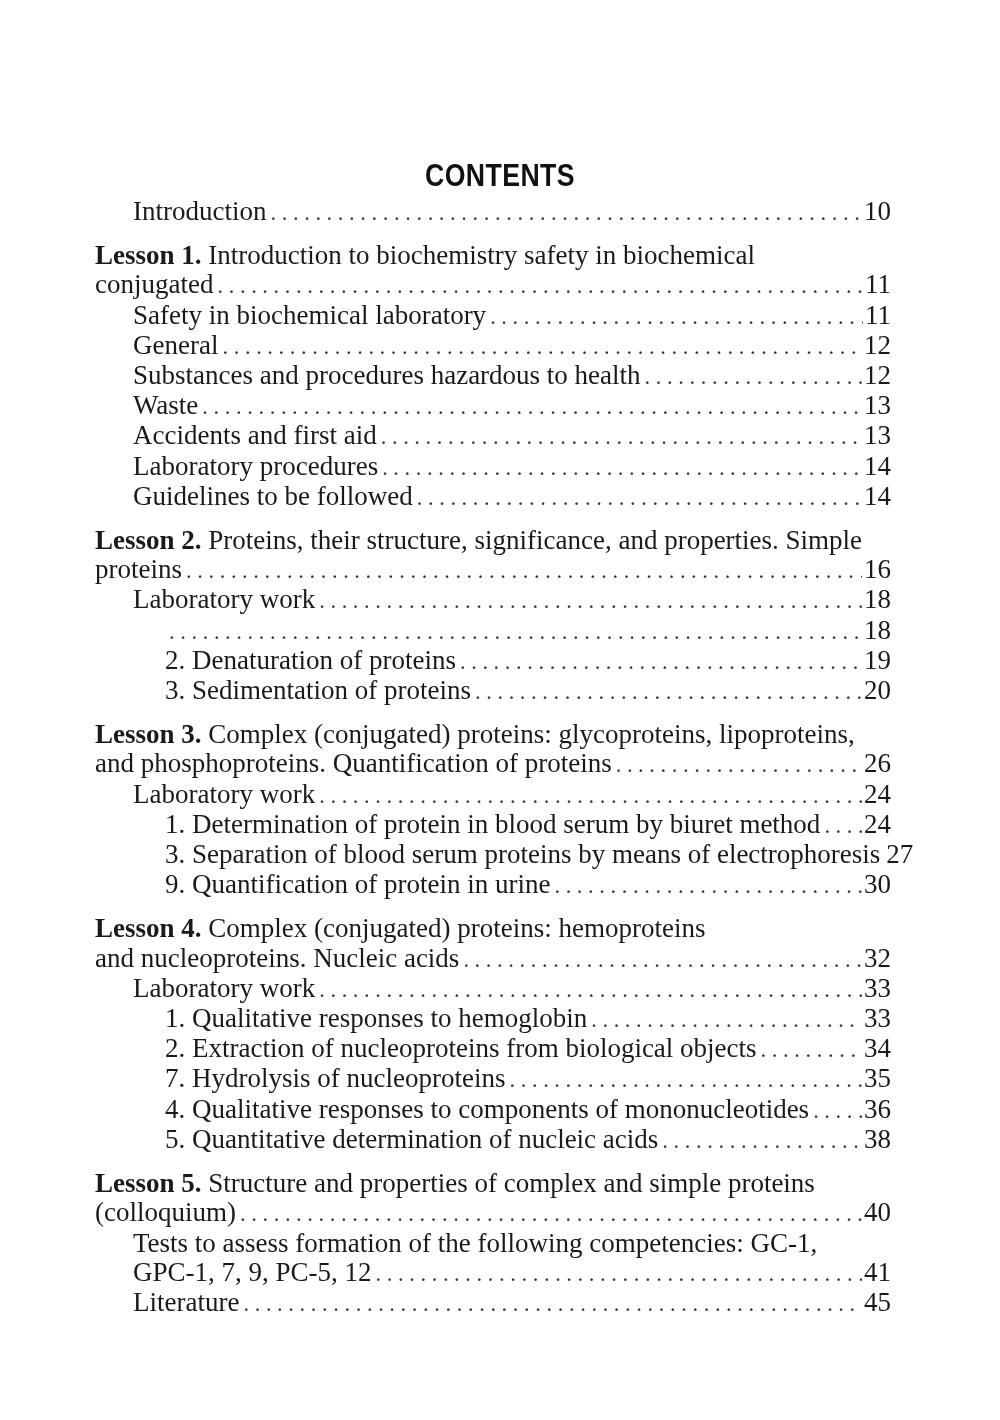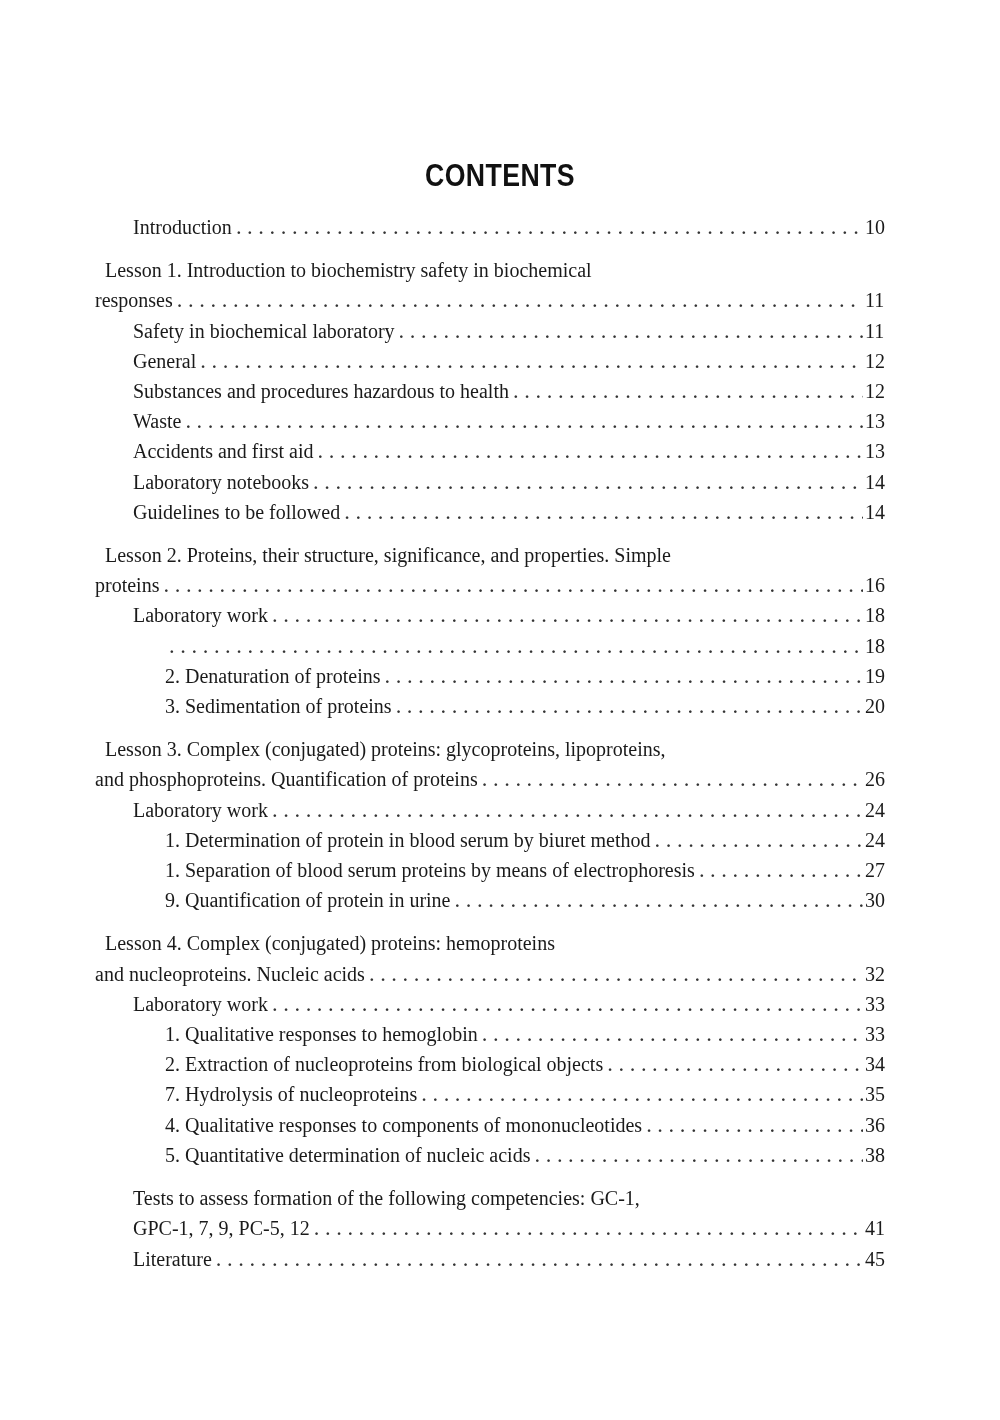--- a/index.html
+++ b/index.html
@@ -32,24 +32,24 @@
     font-size: 31px;
     letter-spacing: 0.5px;
     transform: scaleX(0.86);
     transform-origin: 50% 50%;
     color: #111111;
   }
 
   
   .toc {
     position: absolute;
-    top: 212px;
+    top: 197px;
     left: 95px;
     width: 796px;
-    font-size: 20px;
+    font-size: 27px;
     line-height: 29.2px;
   }
 
   .group {
     margin: 0;
     padding: 0;
   }
   .group + .group {
     margin-top: 14px;
   }
@@ -60,22 +60,21 @@
     position: relative;
     margin: 0;
     padding: 0;
   }
 
   .entry-text {
     
   }
 
   .lesson-label {
-    font-weight: normal;
-    margin-left: 10px;
+    font-weight: bold;
   }
 
   
   .row {
     display: flex;
     align-items: baseline;
     width: 100%;
   }
   .row .label {
     flex: 0 1 auto;
@@ -125,21 +124,21 @@
             <span class="label">Introduction</span>
             <span class="dots"></span>
             <span class="pageno">10</span>
           </div>
         </div>
       </div>
       <div class="group">
         <div class="entry lvl0">
           <div class="lesson-line1"><span class="lesson-label">Lesson 1. </span><span class="entry-text">Introduction to biochemistry safety in biochemical</span></div>
           <div class="row">
-            <span class="label">responses</span>
+            <span class="label">conjugated</span>
             <span class="dots"></span>
             <span class="pageno">11</span>
           </div>
         </div>
         <div class="entry lvl1">
           <div class="row">
             <span class="label">Safety in biochemical laboratory</span>
             <span class="dots"></span>
             <span class="pageno">11</span>
           </div>
@@ -167,21 +166,21 @@
         </div>
         <div class="entry lvl1">
           <div class="row">
             <span class="label">Accidents and first aid</span>
             <span class="dots"></span>
             <span class="pageno">13</span>
           </div>
         </div>
         <div class="entry lvl1">
           <div class="row">
-            <span class="label">Laboratory notebooks</span>
+            <span class="label">Laboratory procedures</span>
             <span class="dots"></span>
             <span class="pageno">14</span>
           </div>
         </div>
         <div class="entry lvl1">
           <div class="row">
             <span class="label">Guidelines to be followed</span>
             <span class="dots"></span>
             <span class="pageno">14</span>
           </div>
@@ -242,21 +241,21 @@
         </div>
         <div class="entry lvl2">
           <div class="row">
             <span class="label">1. Determination of protein in blood serum by biuret method</span>
             <span class="dots"></span>
             <span class="pageno">24</span>
           </div>
         </div>
         <div class="entry lvl2">
           <div class="row">
-            <span class="label">1. Separation of blood serum proteins by means of electrophoresis</span>
+            <span class="label">3. Separation of blood serum proteins by means of electrophoresis</span>
             <span class="dots"></span>
             <span class="pageno">27</span>
           </div>
         </div>
         <div class="entry lvl2">
           <div class="row">
             <span class="label">9. Quantification of protein in urine</span>
             <span class="dots"></span>
             <span class="pageno">30</span>
           </div>
@@ -308,20 +307,28 @@
         </div>
         <div class="entry lvl2">
           <div class="row">
             <span class="label">5. Quantitative determination of nucleic acids</span>
             <span class="dots"></span>
             <span class="pageno">38</span>
           </div>
         </div>
       </div>
       <div class="group">
+        <div class="entry lvl0">
+          <div class="lesson-line1"><span class="lesson-label">Lesson 5. </span><span class="entry-text">Structure and properties of complex and simple proteins</span></div>
+          <div class="row">
+            <span class="label">(colloquium)</span>
+            <span class="dots"></span>
+            <span class="pageno">40</span>
+          </div>
+        </div>
         <div class="entry lvl1">
           <div class="lesson-line1"><span class="entry-text">Tests to assess formation of the following competencies: GC-1,</span></div>
           <div class="row">
             <span class="label">GPC-1, 7, 9, PC-5, 12</span>
             <span class="dots"></span>
             <span class="pageno">41</span>
           </div>
         </div>
         <div class="entry lvl1">
           <div class="row">

